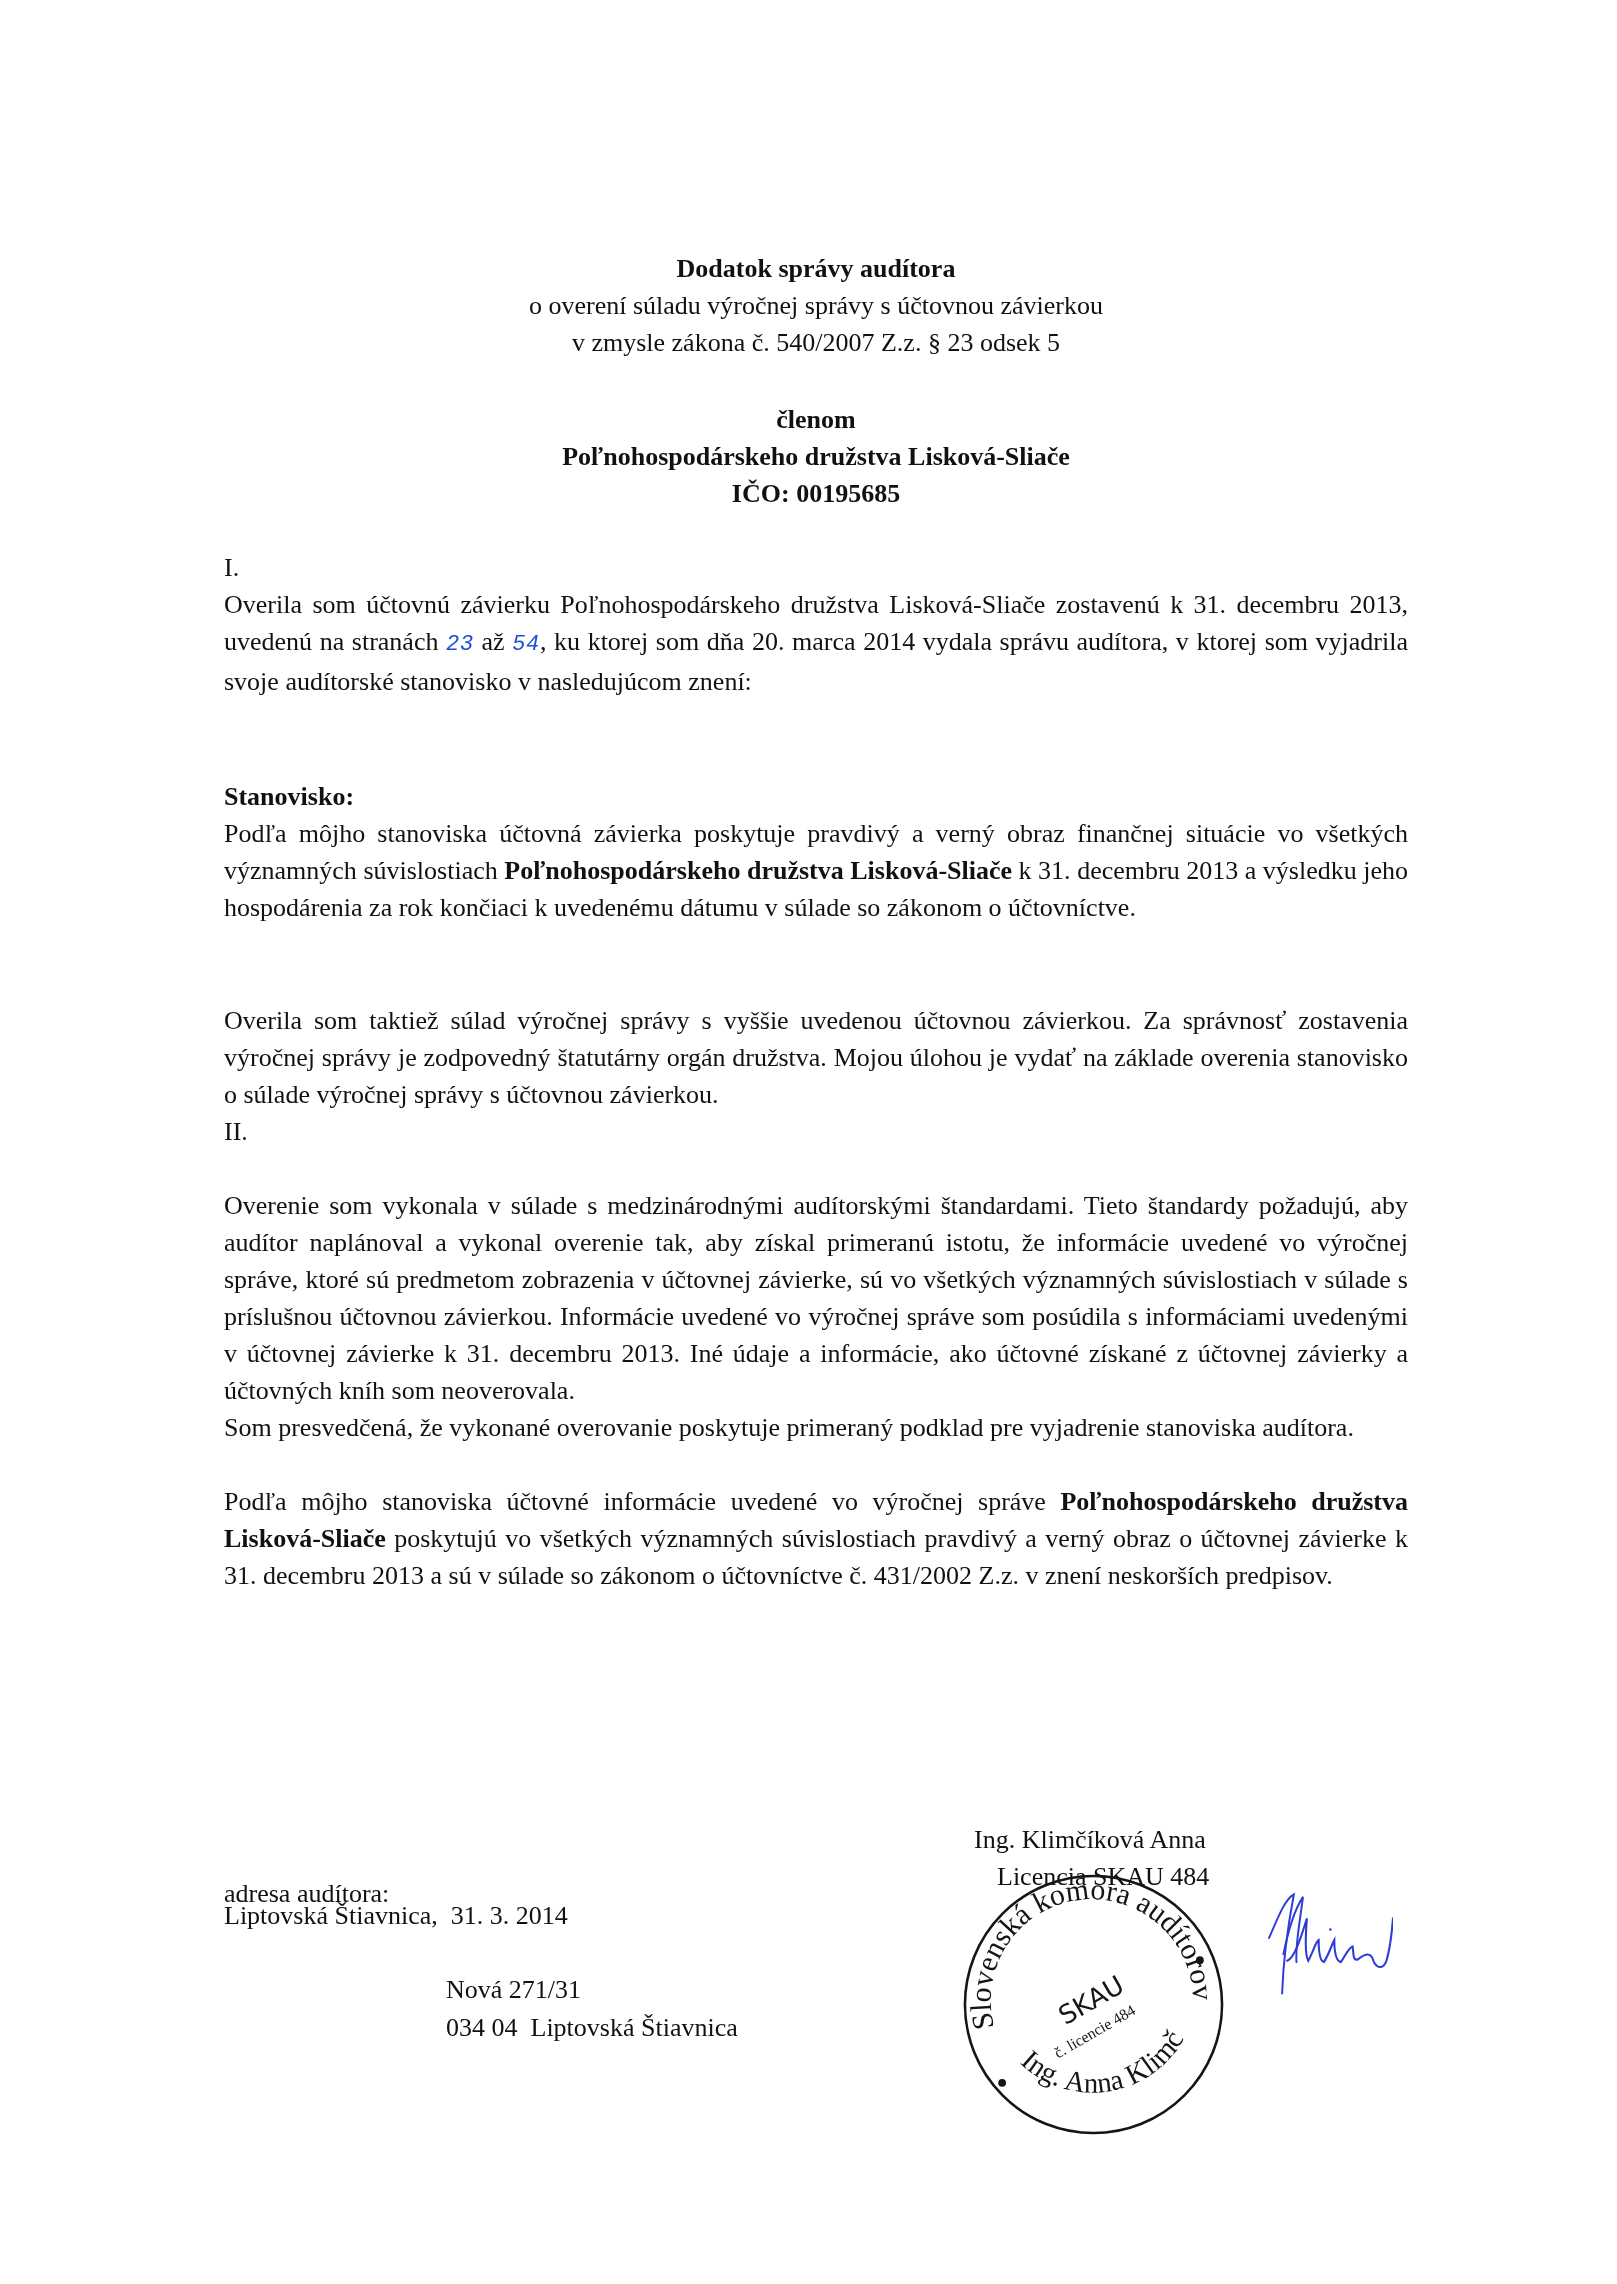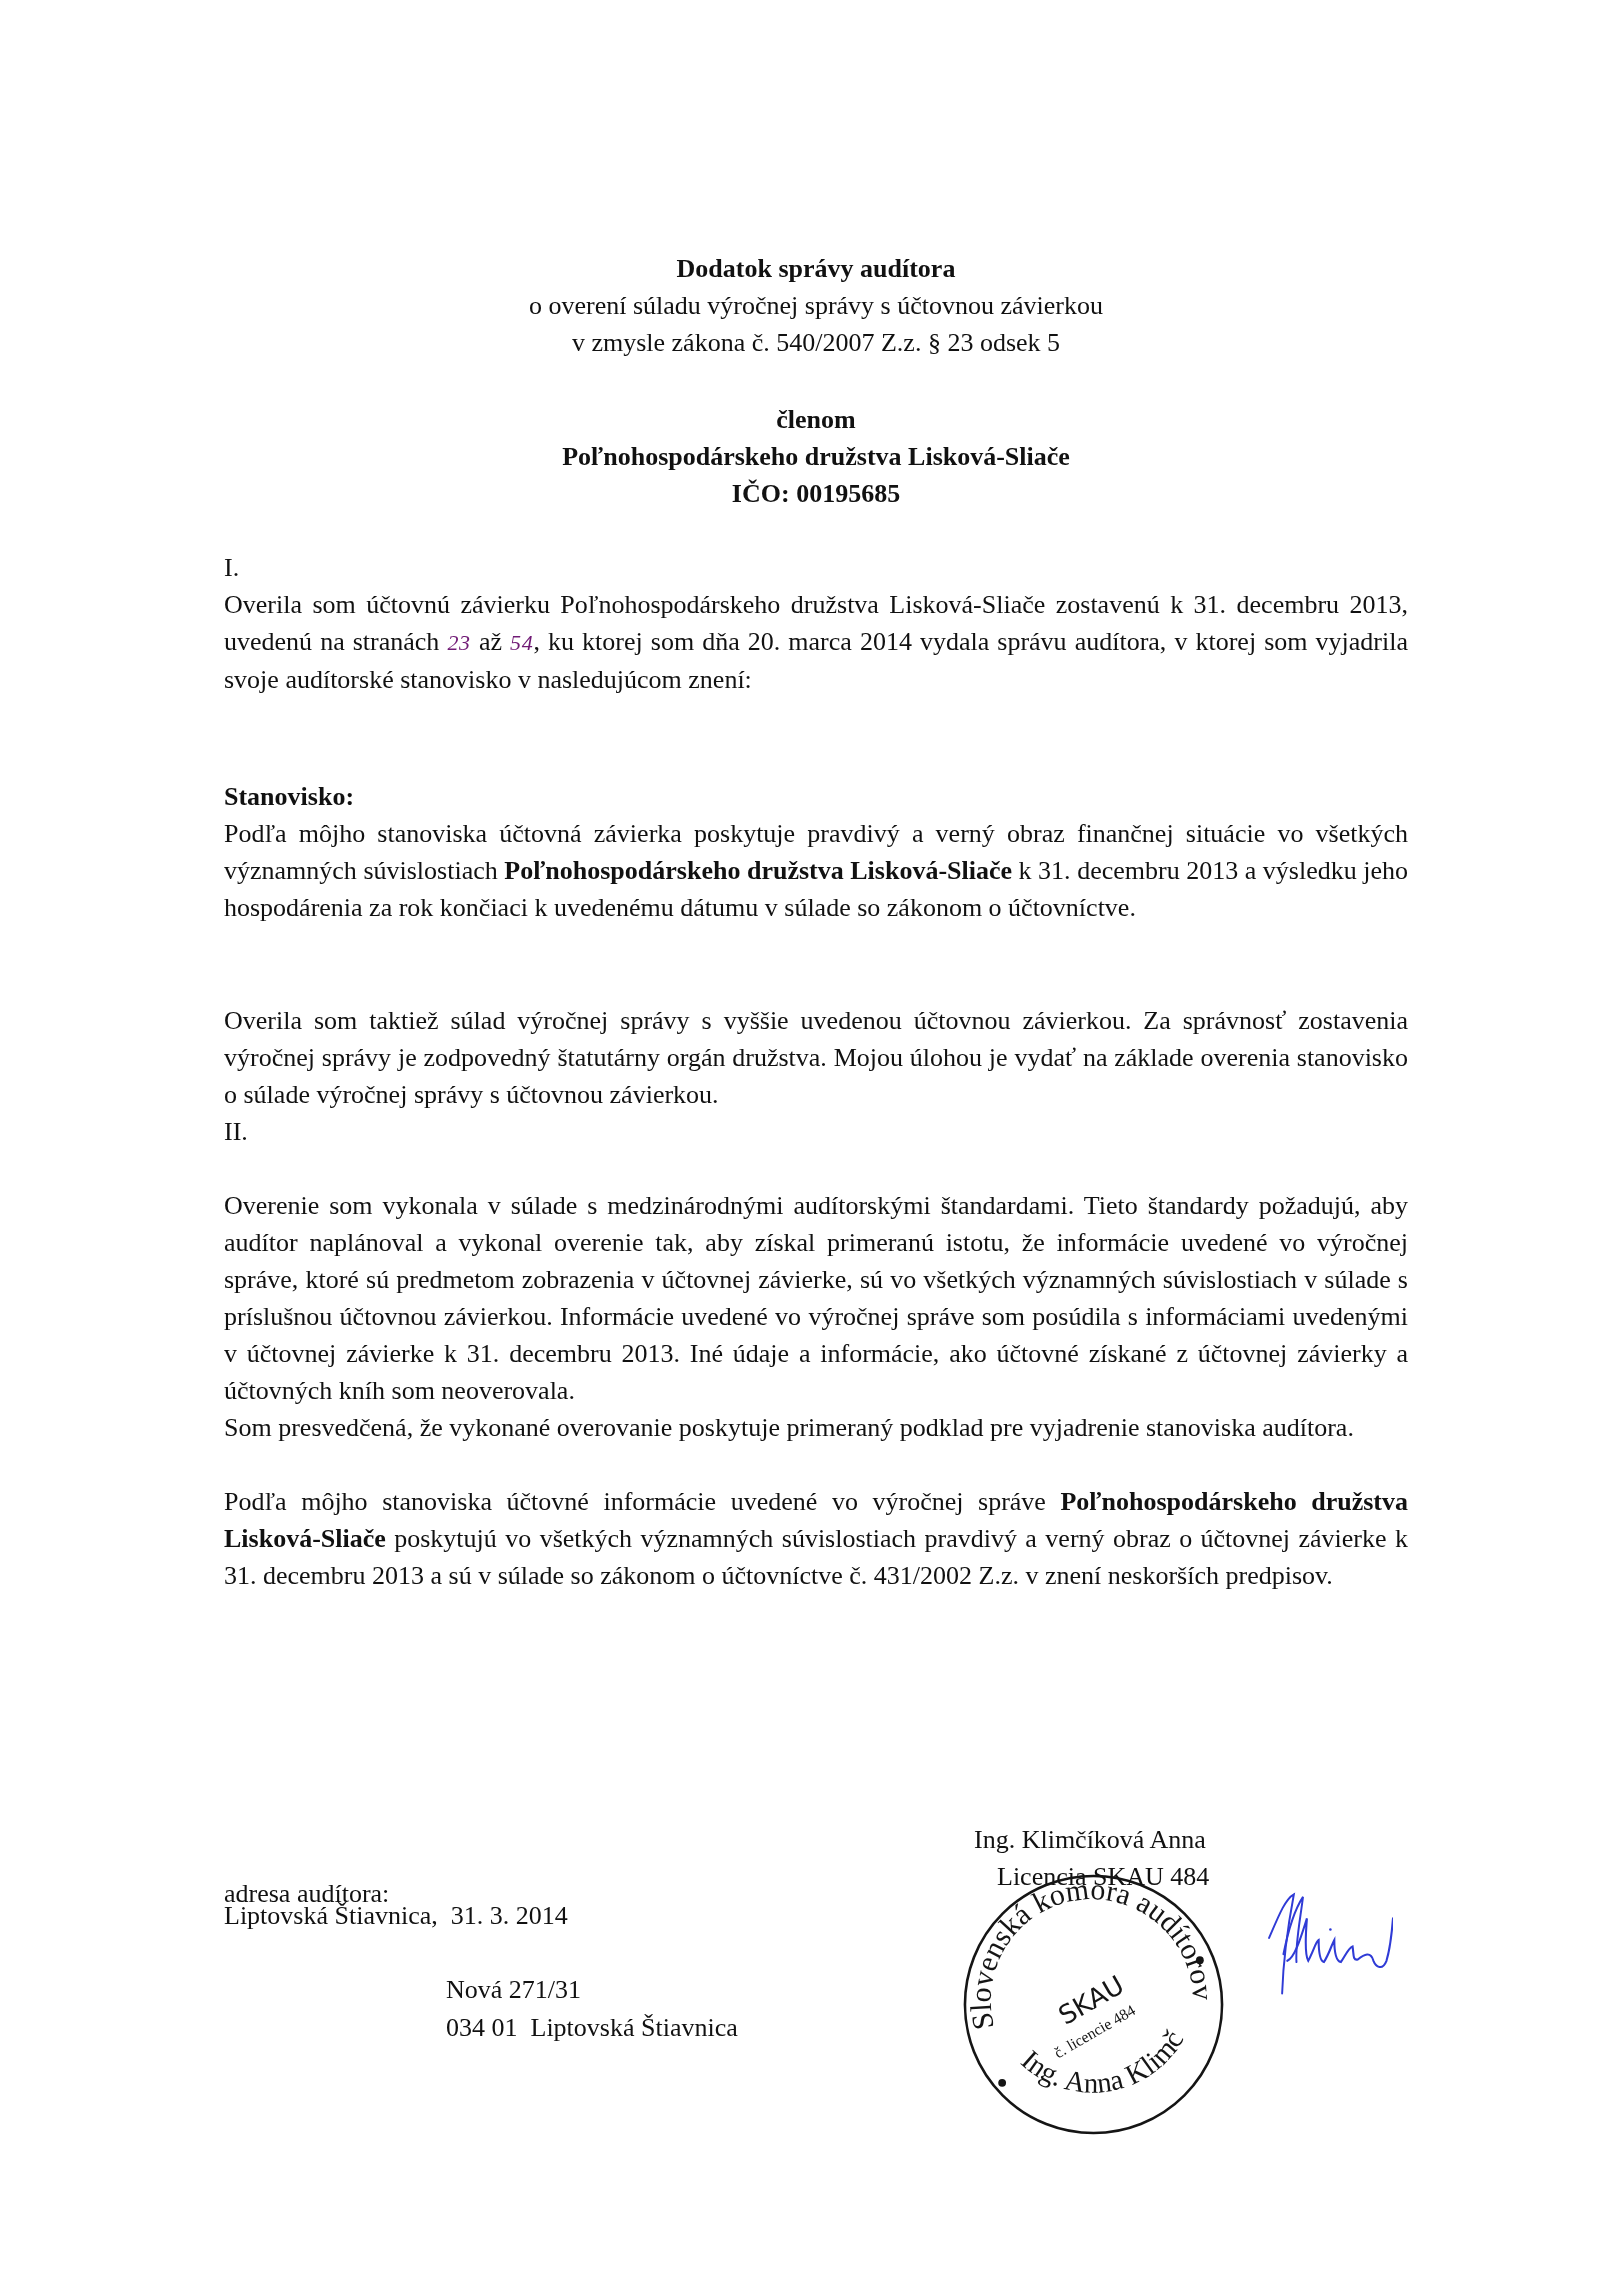--- a/index.html
+++ b/index.html
@@ -7,21 +7,21 @@
          font-family: "Liberation Serif", "DejaVu Serif", serif; color: #111111; }
   .abs { position: absolute; }
   .center { left: 224px; width: 1184px; text-align: center; }
   .title { font-size: 26px; font-weight: bold; line-height: 39px; }
   .sub { font-size: 26px; line-height: 37px; }
   .bold-head { font-size: 26px; font-weight: bold; line-height: 37px; }
   .body { left: 224px; width: 1184px; font-size: 26px; line-height: 37px; text-align: justify; }
   .body p { margin: 0; }
   .gap { height: 37px; }
   b { font-weight: bold; }
-  .hand { color: #701a75; font-family: Liberation Serif, serif; font-style: italic; font-size: 22px; letter-spacing: 0.7px; }
+  .hand { color: #1d4ed8; font-family: Liberation Mono, monospace; font-style: italic; font-size: 22px; letter-spacing: 0.7px; }
   .line { font-size: 26px; line-height: 37px; white-space: pre; }
   .stamp { left: 963px; top: 1874px; width: 261px; height: 261px; }
   .sig { left: 1243px; top: 1889px; width: 150px; height: 111px; }
 </style>
 </head>
 <body>
 
 <div class="abs center title" style="top:249px;">Dodatok správy audítora</div>
 <div class="abs center sub" style="top:287px;">o overení súladu výročnej správy s účtovnou závierkou</div>
 <div class="abs center sub" style="top:324px;">v zmysle zákona č. 540/2007 Z.z.  § 23 odsek 5</div>
@@ -48,21 +48,21 @@
   <div class="gap"></div>
   <p><span>Podľa môjho stanoviska účtovné informácie uvedené vo výročnej správe </span><b>Poľnohospodárskeho družstva Lisková-Sliače</b><span> poskytujú vo všetkých významných súvislostiach pravdivý a verný obraz o účtovnej závierke k 31. decembru 2013 a sú v súlade so zákonom o účtovníctve č. 431/2002 Z.z. v znení neskorších predpisov.</span></p>
 </div>
 
 <div class="abs line" style="left:974px; top:1821px;text-align:right;">Ing. Klimčíková Anna</div>
 <div class="abs line" style="left:997px; top:1858px;">Licencia SKAU 484</div>
 
 <div class="abs line" style="left:224px; top:1897px;">Liptovská Štiavnica,  31. 3. 2014</div>
 <div class="abs line" style="left:224px; top:1875px;">adresa audítora:</div>
 <div class="abs line" style="left:446px; top:1971px;text-align:right;">Nová 271/31</div>
-<div class="abs line" style="left:446px; top:2009px;">034 01  Liptovská Štiavnica</div>
+<div class="abs line" style="left:446px; top:2009px;">034 04  Liptovská Štiavnica</div>
 
 <div class="abs stamp">
   <svg width="261" height="261" viewBox="0 0 400 400">
     <defs>
       <path id="arcTop" d="M 48 235 A 155 155 0 1 1 352 205"></path>
       <path id="arcBottom" d="M 70 270 A 160 160 0 0 0 340 250"></path>
     </defs>
     <circle cx="200" cy="200" r="197" fill="none" stroke="#151515" stroke-width="4"></circle>
     <text font-family="Liberation Serif, serif" font-size="46" fill="#151515">
       <textPath href="#arcTop">Slovenská komora audítorov</textPath>

